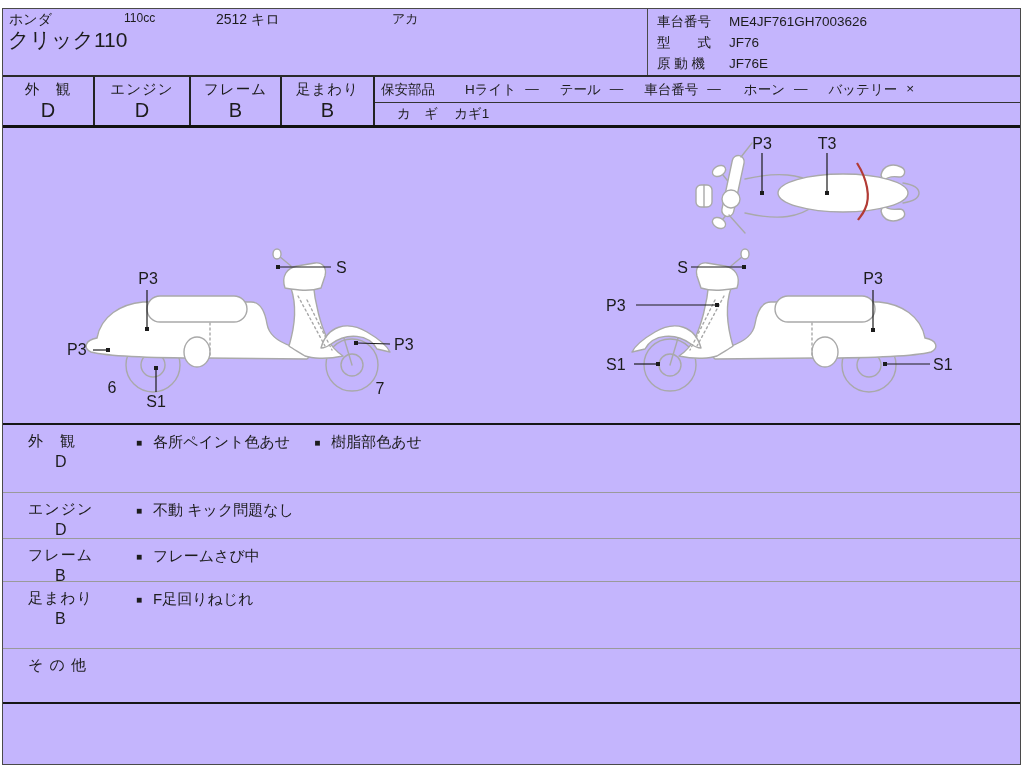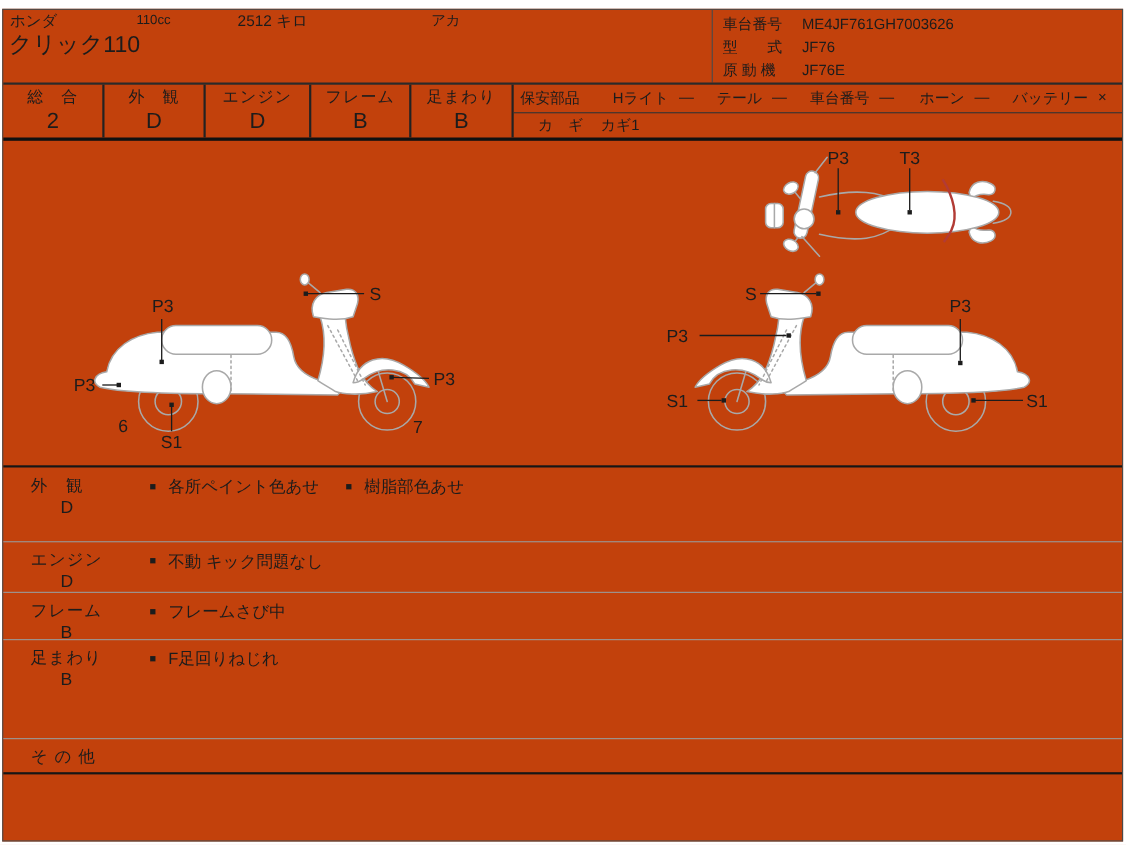--- a/index.html
+++ b/index.html
@@ -1,21 +1,21 @@
 <!DOCTYPE html>
 <html style="--ink: #1c1c1c; --line: #4a4a4a; --sketch: #a9a9a9; --damage: #b23b35;"><head>
 <meta charset="utf-8">
 <style>
   :root{
     --ink:#1c1c1c; --line:#4a4a4a; --sketch:#a9a9a9; --damage:#b23b35;
   }
   *{margin:0;padding:0;box-sizing:border-box;}
   html,body{width:1024px;height:768px;background:#fff;overflow:hidden;
     font-family:"Liberation Sans","DejaVu Sans",sans-serif;color:var(--ink);}
-  .sheet{position:absolute;left:2px;top:8px;width:1019px;height:757px;border:1px solid var(--line);background:#c2410c;}
+  .sheet{position:absolute;left:2px;top:8px;width:1019px;height:757px;border:1px solid var(--line);background:#c4b5fd;}
 
   
   .hdr-brand{position:absolute;left:6px;top:2px;font-size:14px;}
   .hdr-cc{position:absolute;left:121px;top:2px;font-size:12px;}
   .hdr-km{position:absolute;left:213px;top:2px;font-size:14px;}
   .hdr-color{position:absolute;left:389px;top:1px;font-size:13px;}
   .hdr-model{position:absolute;left:5px;top:17px;font-size:21px;}
   .vin-box{position:absolute;left:644px;top:0;width:374px;height:66px;border-left:1px solid var(--line);padding:2px 0 0 9px;}
   .vin-row{display:flex;font-size:13.5px;line-height:21px;}
   .vin-row .lab{width:72px;}
@@ -46,21 +46,21 @@
   .dt{fill:var(--ink);stroke:none;}
   .dl{font:16px "Liberation Sans","DejaVu Sans",sans-serif;fill:var(--ink);}
   .red{stroke:var(--damage);stroke-width:2.2;fill:none;}
 
   
   .c-row{position:absolute;left:0;width:1017px;}
   .c1{top:414px;height:69px;border-top:2px solid #161616;}
   .c2{top:483px;height:46px;border-top:1px solid #9a9a9a;}
   .c3{top:529px;height:43px;border-top:1px solid #9a9a9a;}
   .c4{top:572px;height:67px;border-top:1px solid #9a9a9a;}
-  .c5{top:639px;height:54px;border-top:1px solid #9a9a9a;margin-top:23px;}
+  .c5{top:639px;height:54px;border-top:1px solid #9a9a9a;}
   .c6{top:693px;height:63px;border-top:2px solid #161616;}
   .cat{position:absolute;left:25px;top:7px;font-size:15px;letter-spacing:1px;}
   .grade{position:absolute;left:52px;top:28px;font-size:16px;}
   .notes{position:absolute;left:133px;top:8px;display:flex;gap:24px;font-size:15px;align-items:center;}
   .note{display:flex;gap:11px;align-items:center;}
   .blt{font-size:10px;line-height:15px;}
 </style>
 </head>
 <body>
 
@@ -84,24 +84,20 @@
       <span class="lab">型　　式</span>
       <span>JF76</span>
     </div>
     <div class="vin-row">
       <span class="lab">原 動 機</span>
       <span>JF76E</span>
     </div>
   </div>
 
   <div class="rating-band">
-    <div class="rcell w1">
-      <span class="rlab">総　合</span>
-      <span class="rval">2</span>
-    </div>
     <div class="rcell w2">
       <span class="rlab">外　観</span>
       <span class="rval">D</span>
     </div>
     <div class="rcell w3">
       <span class="rlab">エンジン</span>
       <span class="rval">D</span>
     </div>
     <div class="rcell w4">
       <span class="rlab">フレーム</span>

